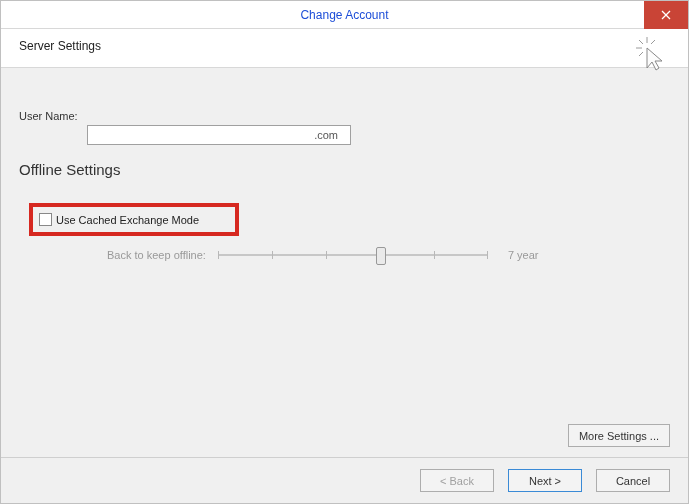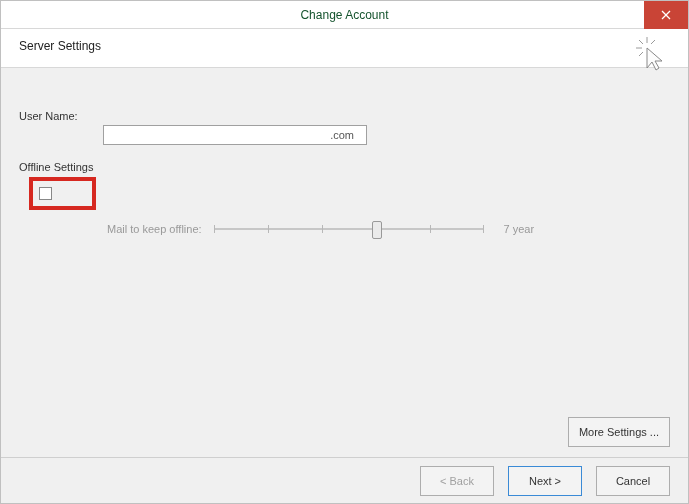--- a/index.html
+++ b/index.html
@@ -7,21 +7,21 @@
     .window {
       width: 689px; height: 504px;
       border: 1px solid #c0c0c0;
       background: #f0f0f0;
       position: relative;
       display: flex; flex-direction: column;
     }
     .titlebar {
       height: 28px; background: #ffffff;
       display: flex; align-items: center; justify-content: center;
-      font-size: 12px; color: #14532d;
+      font-size: 12px; color: #1d4ed8;
       border-bottom: 1px solid #d8d8d8;
       position: relative;
     }
     .close-btn {
       position: absolute; right: 0; top: 0;
       width: 44px; height: 28px;
       background: #c94436;
       display: flex; align-items: center; justify-content: center;
       cursor: pointer;
     }
@@ -34,31 +34,31 @@
     }
     .header-title { font-size: 12px; font-weight: normal; color: #222; }
     .header-sub { font-size: 11px; color: #444; margin-top: 2px; margin-left: 18px; }
     .cursor-icon { position: absolute; right: 20px; top: 6px; }
     .body {
       flex: 1;
       padding: 18px 18px 10px 18px;
       font-size: 11px; color: #333;
       position: relative;
     }
-    .row { display: flex; align-items: center; margin-bottom: 16px; gap: 16px; }
+    .row { display: flex; align-items: center; margin-bottom: 16px; }
     .label { width: 68px; font-size: 11px; }
     .txt-input {
       width: 264px; height: 20px;
       border: 1px solid #a0a0a0;
       background: #fff; padding: 0 12px;
       font-size: 11px; color: #555;
       text-align: right;
       margin-top: 39px;
     }
-    .section-label { font-size: 11px; color: #333; margin-bottom: 4px; }
+    .section-label { font-size: 15px; color: #333; margin-bottom: 25px; }
     .highlight-box {
       border: 4px solid #d62820;
       display: inline-flex; align-items: center;
       padding: 6px 36px 6px 6px;
       margin-left: 10px;
     }
     .chk {
       width: 13px; height: 13px;
       border: 1px solid #888; background: #fff;
       margin-right: 4px; display:inline-block;
@@ -77,21 +77,21 @@
     }
     .slider-tick { position: absolute; top: 5px; width: 1px; height: 8px; background: #b8b8b8; }
     .slider-thumb {
       position: absolute; top: 1px; width: 10px; height: 18px;
       background: #eaeaea; border: 1px solid #999; border-radius: 2px;
       left: 158px;
     }
     .slider-endlabel { font-size: 11px; color: #999; margin-left: 20px; }
     .more-row { position: absolute; right: 18px; bottom: 10px; }
     .btn {
-      height: 30px; min-width: 74px;
+      height: 23px; min-width: 74px;
       border: 1px solid #adadad; background: #f3f3f3;
       font-size: 11px; color: #333;
       padding: 0 10px; cursor: pointer;
     }
     .btn.primary { border: 1px solid #3a8ad6; background: #f3f3f3; }
     .btn.disabled { color: #a0a0a0; cursor: default; }
     .footer {
       height: 46px; border-top: 1px solid #cfcfcf;
       display: flex; align-items: center; justify-content: flex-end;
       padding: 0 18px; gap: 14px;
@@ -128,24 +128,25 @@
   <div class="body">
     <div class="row">
       <span class="label">User Name:</span>
       <input type="text" class="txt-input" value=".com" style="">
     </div>
 
     <div class="section-label">Offline Settings</div>
 
     <div class="highlight-box">
       <span class="chk"></span>
+      <span class="chk-label">Use Cached Exchange Mode</span>
     </div>
 
     <div class="slider-row">
-      <span class="slider-caption">Mail to keep offline:</span>
+      <span class="slider-caption">Back to keep offline:</span>
       <div class="slider">
         <div class="slider-track"></div>
         <div class="slider-tick" style="left:0"></div>
         <div class="slider-tick" style="left:54px"></div>
         <div class="slider-tick" style="left:108px"></div>
         <div class="slider-tick" style="left:162px"></div>
         <div class="slider-tick" style="left:216px"></div>
         <div class="slider-tick" style="left:269px"></div>
         <div class="slider-thumb"></div>
       </div>

